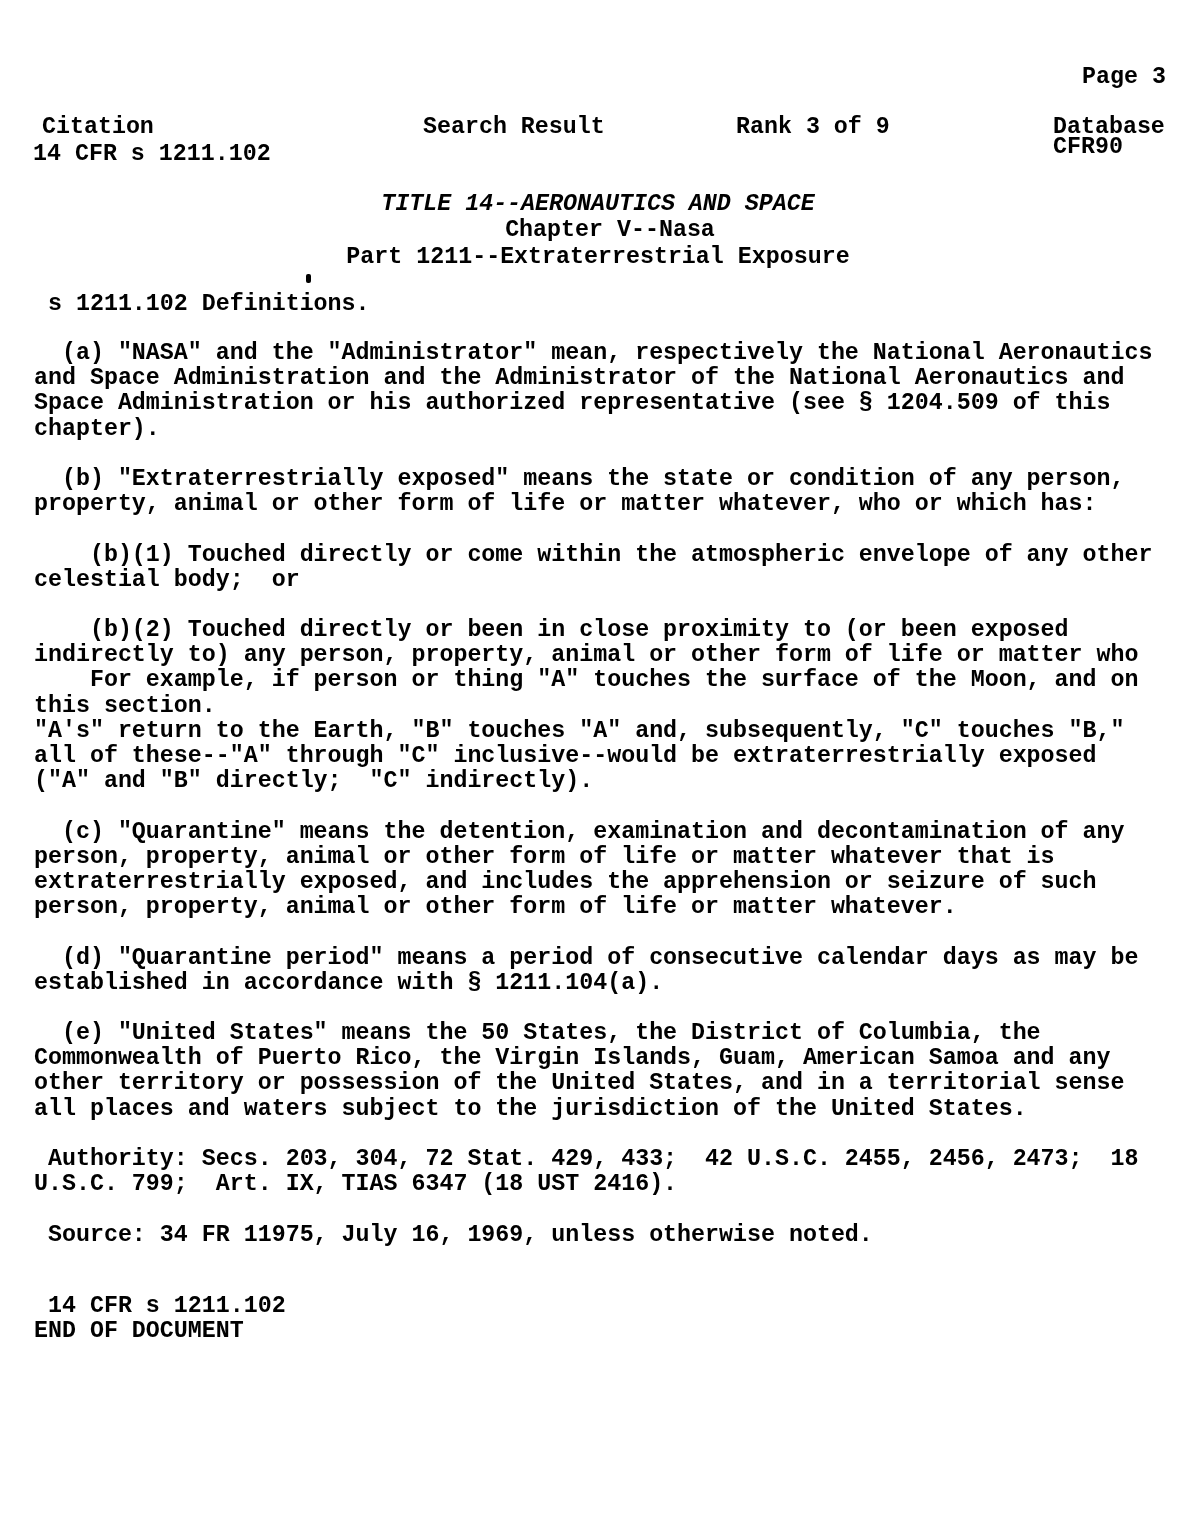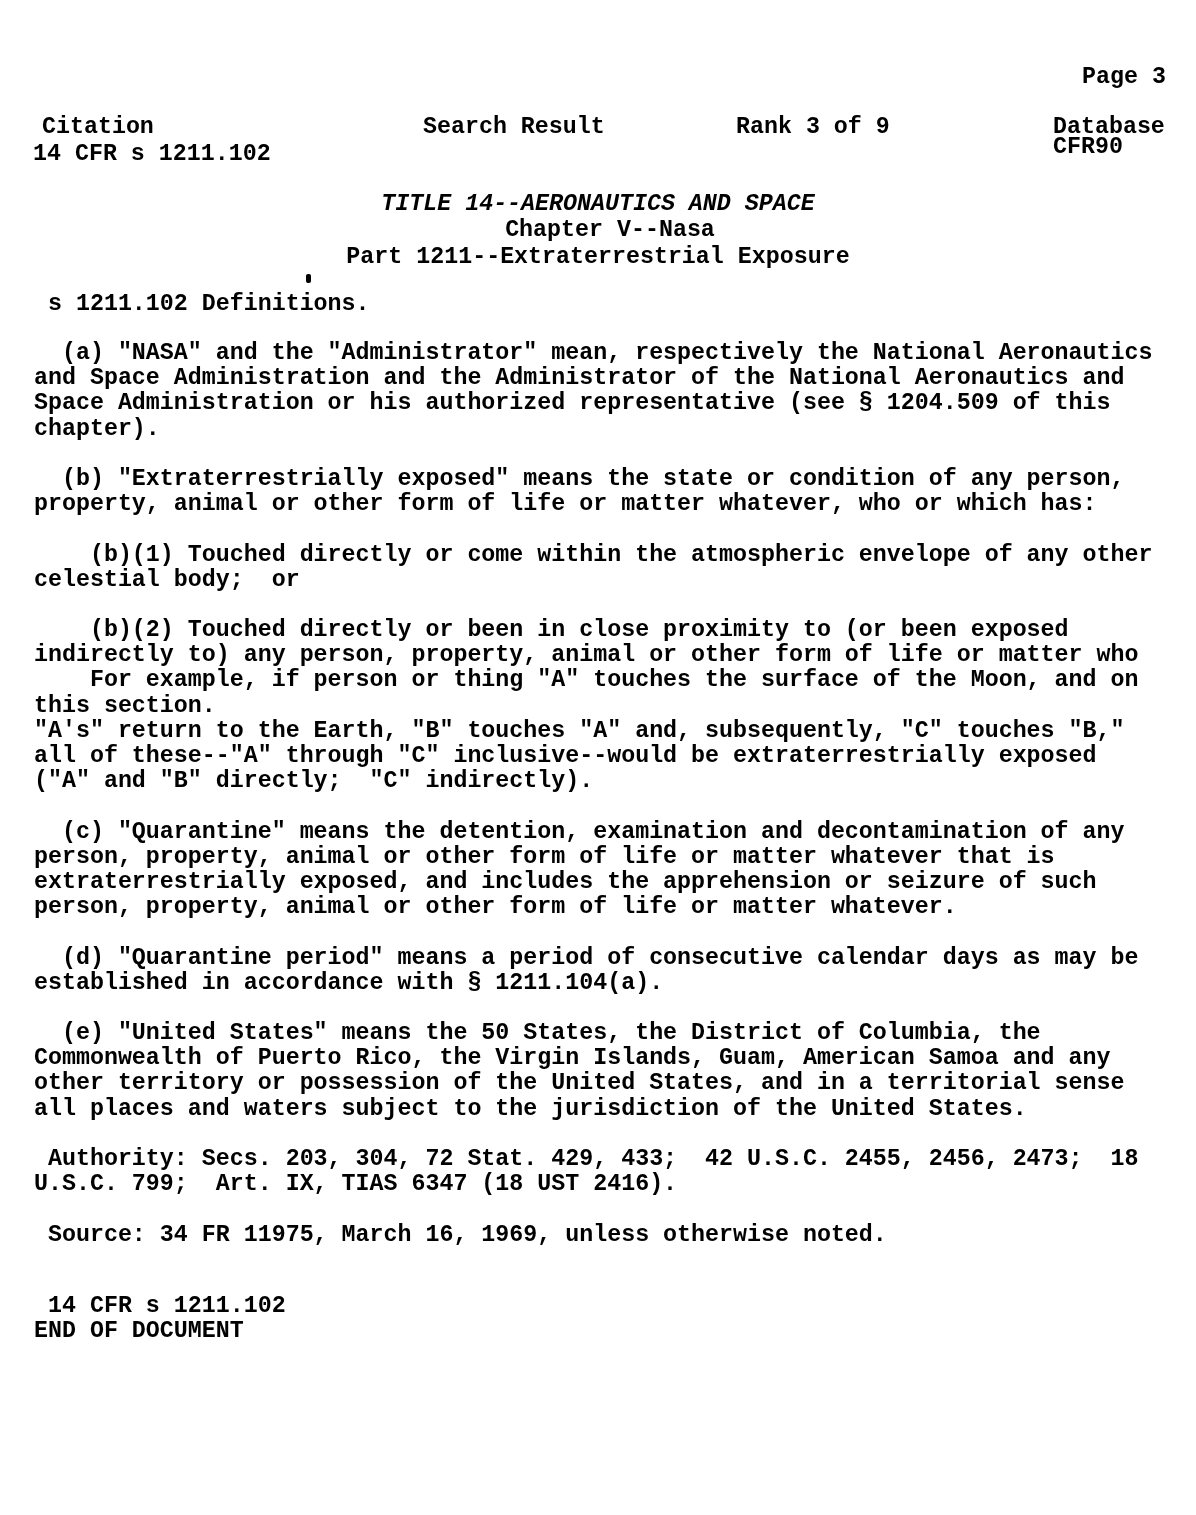--- a/index.html
+++ b/index.html
@@ -96,21 +96,21 @@
       <div class="doc-line">established in accordance with § 1211.104(a).</div>
       <div class="doc-line">&nbsp;</div>
       <div class="doc-line">  (e) "United States" means the 50 States, the District of Columbia, the</div>
       <div class="doc-line">Commonwealth of Puerto Rico, the Virgin Islands, Guam, American Samoa and any</div>
       <div class="doc-line">other territory or possession of the United States, and in a territorial sense</div>
       <div class="doc-line">all places and waters subject to the jurisdiction of the United States.</div>
       <div class="doc-line">&nbsp;</div>
       <div class="doc-line"> Authority: Secs. 203, 304, 72 Stat. 429, 433;  42 U.S.C. 2455, 2456, 2473;  18</div>
       <div class="doc-line">U.S.C. 799;  Art. IX, TIAS 6347 (18 UST 2416).</div>
       <div class="doc-line">&nbsp;</div>
-      <div class="doc-line"> Source: 34 FR 11975, March 16, 1969, unless otherwise noted.</div>
+      <div class="doc-line"> Source: 34 FR 11975, July 16, 1969, unless otherwise noted.</div>
     </div>
 
   <div class="abs" style="left:34px; top:1293px;"> 14 CFR s 1211.102</div>
   <div class="abs" style="left:34px; top:1318px;">END OF DOCUMENT</div>
 
   <div class="centered" style="top:1396px;">Copr. © West 1997 No Claim to Orig. U.S. Govt. Works</div>
 
 </div>
 
 </body></html>

